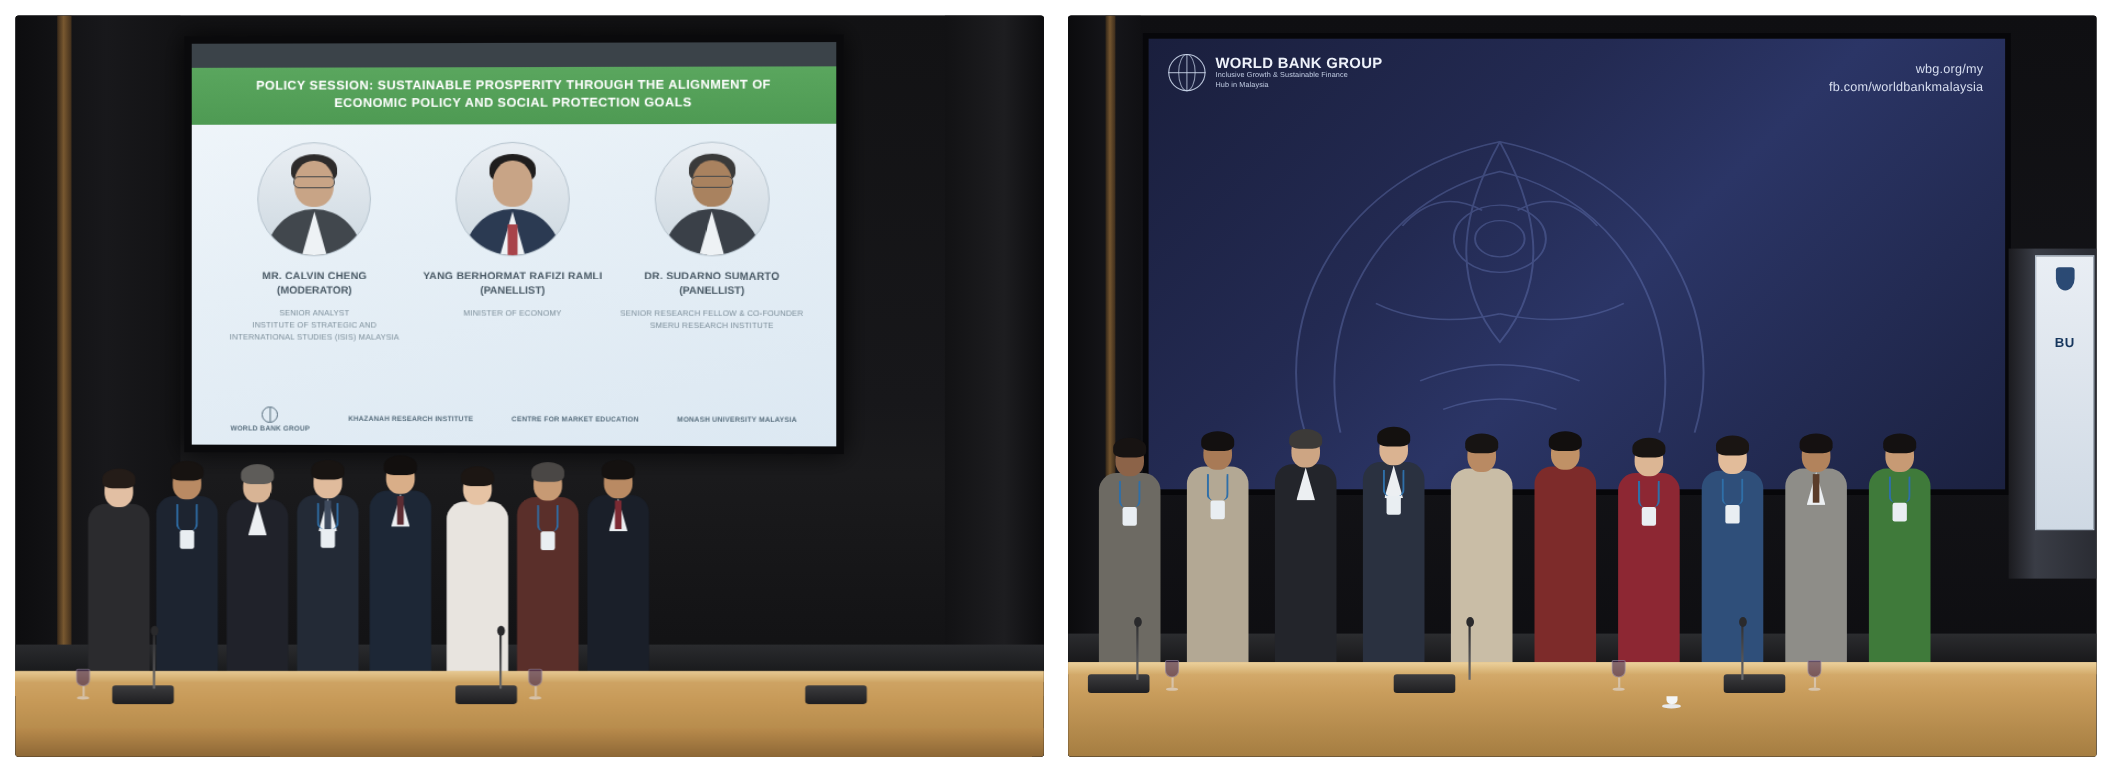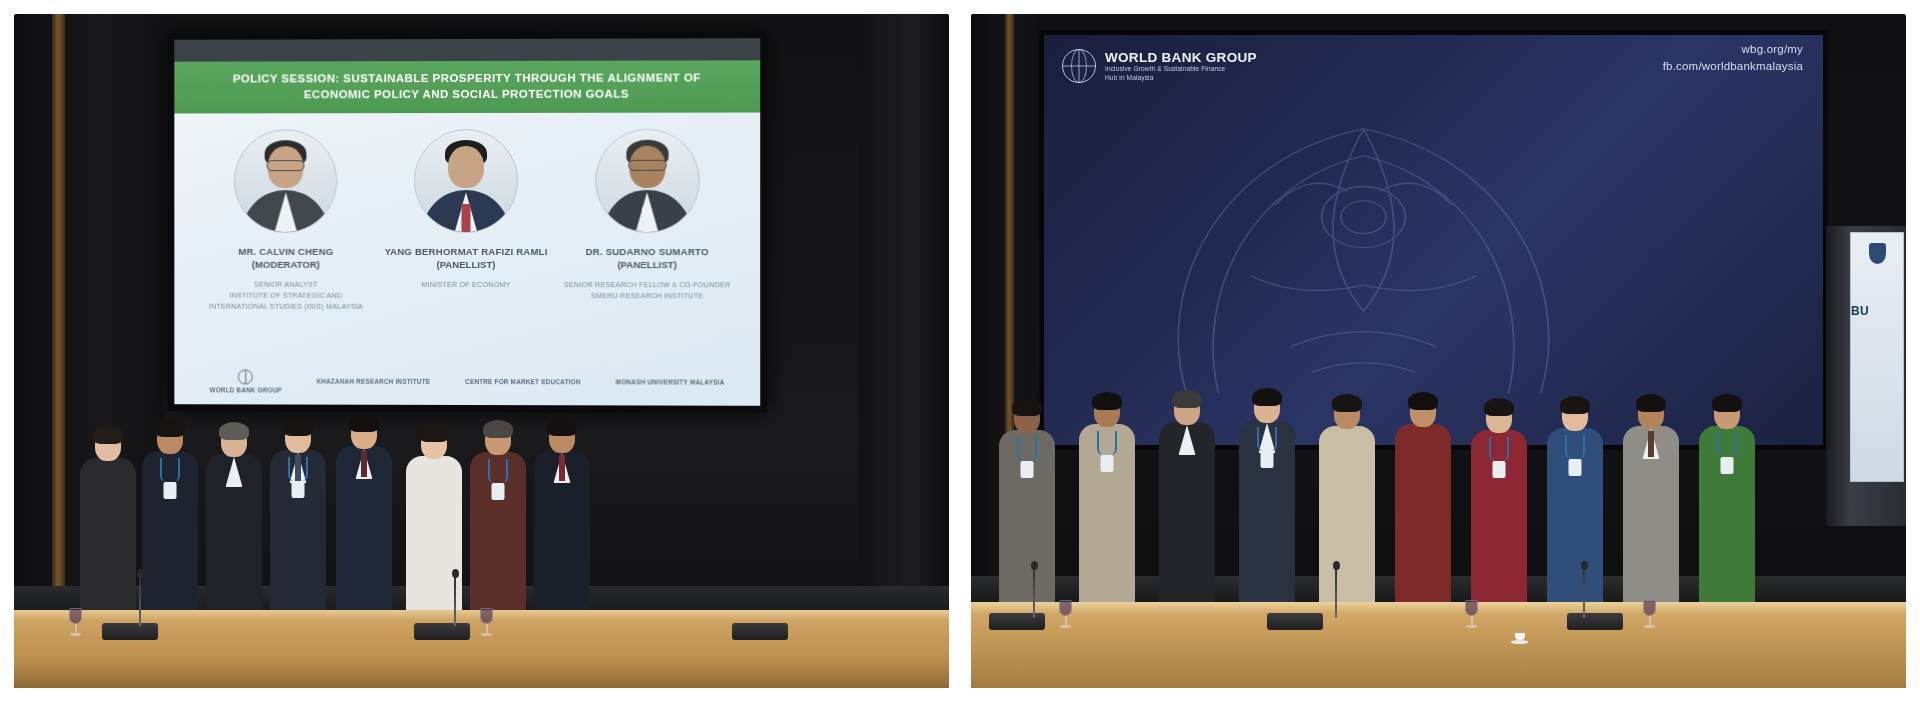--- a/index.html
+++ b/index.html
@@ -126,39 +126,39 @@
     border:1.1px solid rgba(208,220,240,.7); }
   .wbg-globe:before { left:50%; top:-1px; width:0; height:34px;
     border-width:0 0 0 1.1px; transform:translateX(-50%); }
   .wbg-globe:after { left:-1px; top:50%; width:34px; height:0;
     border-width:1.1px 0 0 0; transform:translateY(-50%); }
   .wbg-ell { position:absolute; left:50%; top:-1px; transform:translateX(-50%);
     width:16px; height:34px; border:1.1px solid rgba(208,220,240,.65);
     border-radius:50%; }
   .wbg-txt-1 { color:#eef2fa; font-size:13.5px; font-weight:bold; letter-spacing:.3px; }
   .wbg-txt-2 { color:#c2cde4; font-size:6.6px; letter-spacing:.1px; line-height:1.35; }
-  .wbg-urls { position:absolute; right:20px; top:6px; text-align:right;
+  .wbg-urls { position:absolute; right:20px; top:20px; text-align:right;
     color:#d7def0; font-size:11.5px; line-height:1.45; letter-spacing:.2px; }
   .batik { position:absolute; left:10%; top:10%; width:62%; height:86%;
     opacity:.30; }
   .dais-r { position:absolute; left:0; bottom:0; width:100%; height:86px;
     background:linear-gradient(180deg,#d9b173 0%,#c99d5c 32%,#a57d41 100%); }
   .dais-r-top { position:absolute; left:0; top:0; width:100%; height:11px;
     background:linear-gradient(180deg,#ecd19c,#d3ab6b); }
   .floor-r { position:absolute; left:0; bottom:86px; width:100%; height:26px;
     background:linear-gradient(180deg,#2b2c2f,#19191b); }
   .pillar-r { position:absolute; right:0; top:212px; width:80px; height:300px;
     background:linear-gradient(90deg,#1b1b1f,#3a3d46 30%,#2a2c33); }
   .banner-r { position:absolute; right:2px; top:218px; width:54px; height:250px;
     background:linear-gradient(180deg,#e9eef4,#cfd9e4);
     border:1px solid #b6c2cf; }
   .banner-crest { width:17px; height:21px; margin:10px auto 4px;
     background:#2b4a74; border-radius:3px 3px 50% 50%; }
   .banner-txt { color:#17365d; font-size:12px; font-weight:bold;
-    letter-spacing:.3px;margin-top:40px; }
+    text-align:center; letter-spacing:.3px;margin-top:40px; }
 
   .cup { position:absolute; bottom:44px; width:17px; height:11px; }
   .cup .saucer { width:17px; height:3.5px; background:#e8eaec; border-radius:50%; }
   .cup .mug { width:10px; height:7px; background:#f3f5f6;
     border-radius:0 0 4px 4px; margin:0 auto; }
 </style>
 </head>
 <body>
 
 <div class="stage">

